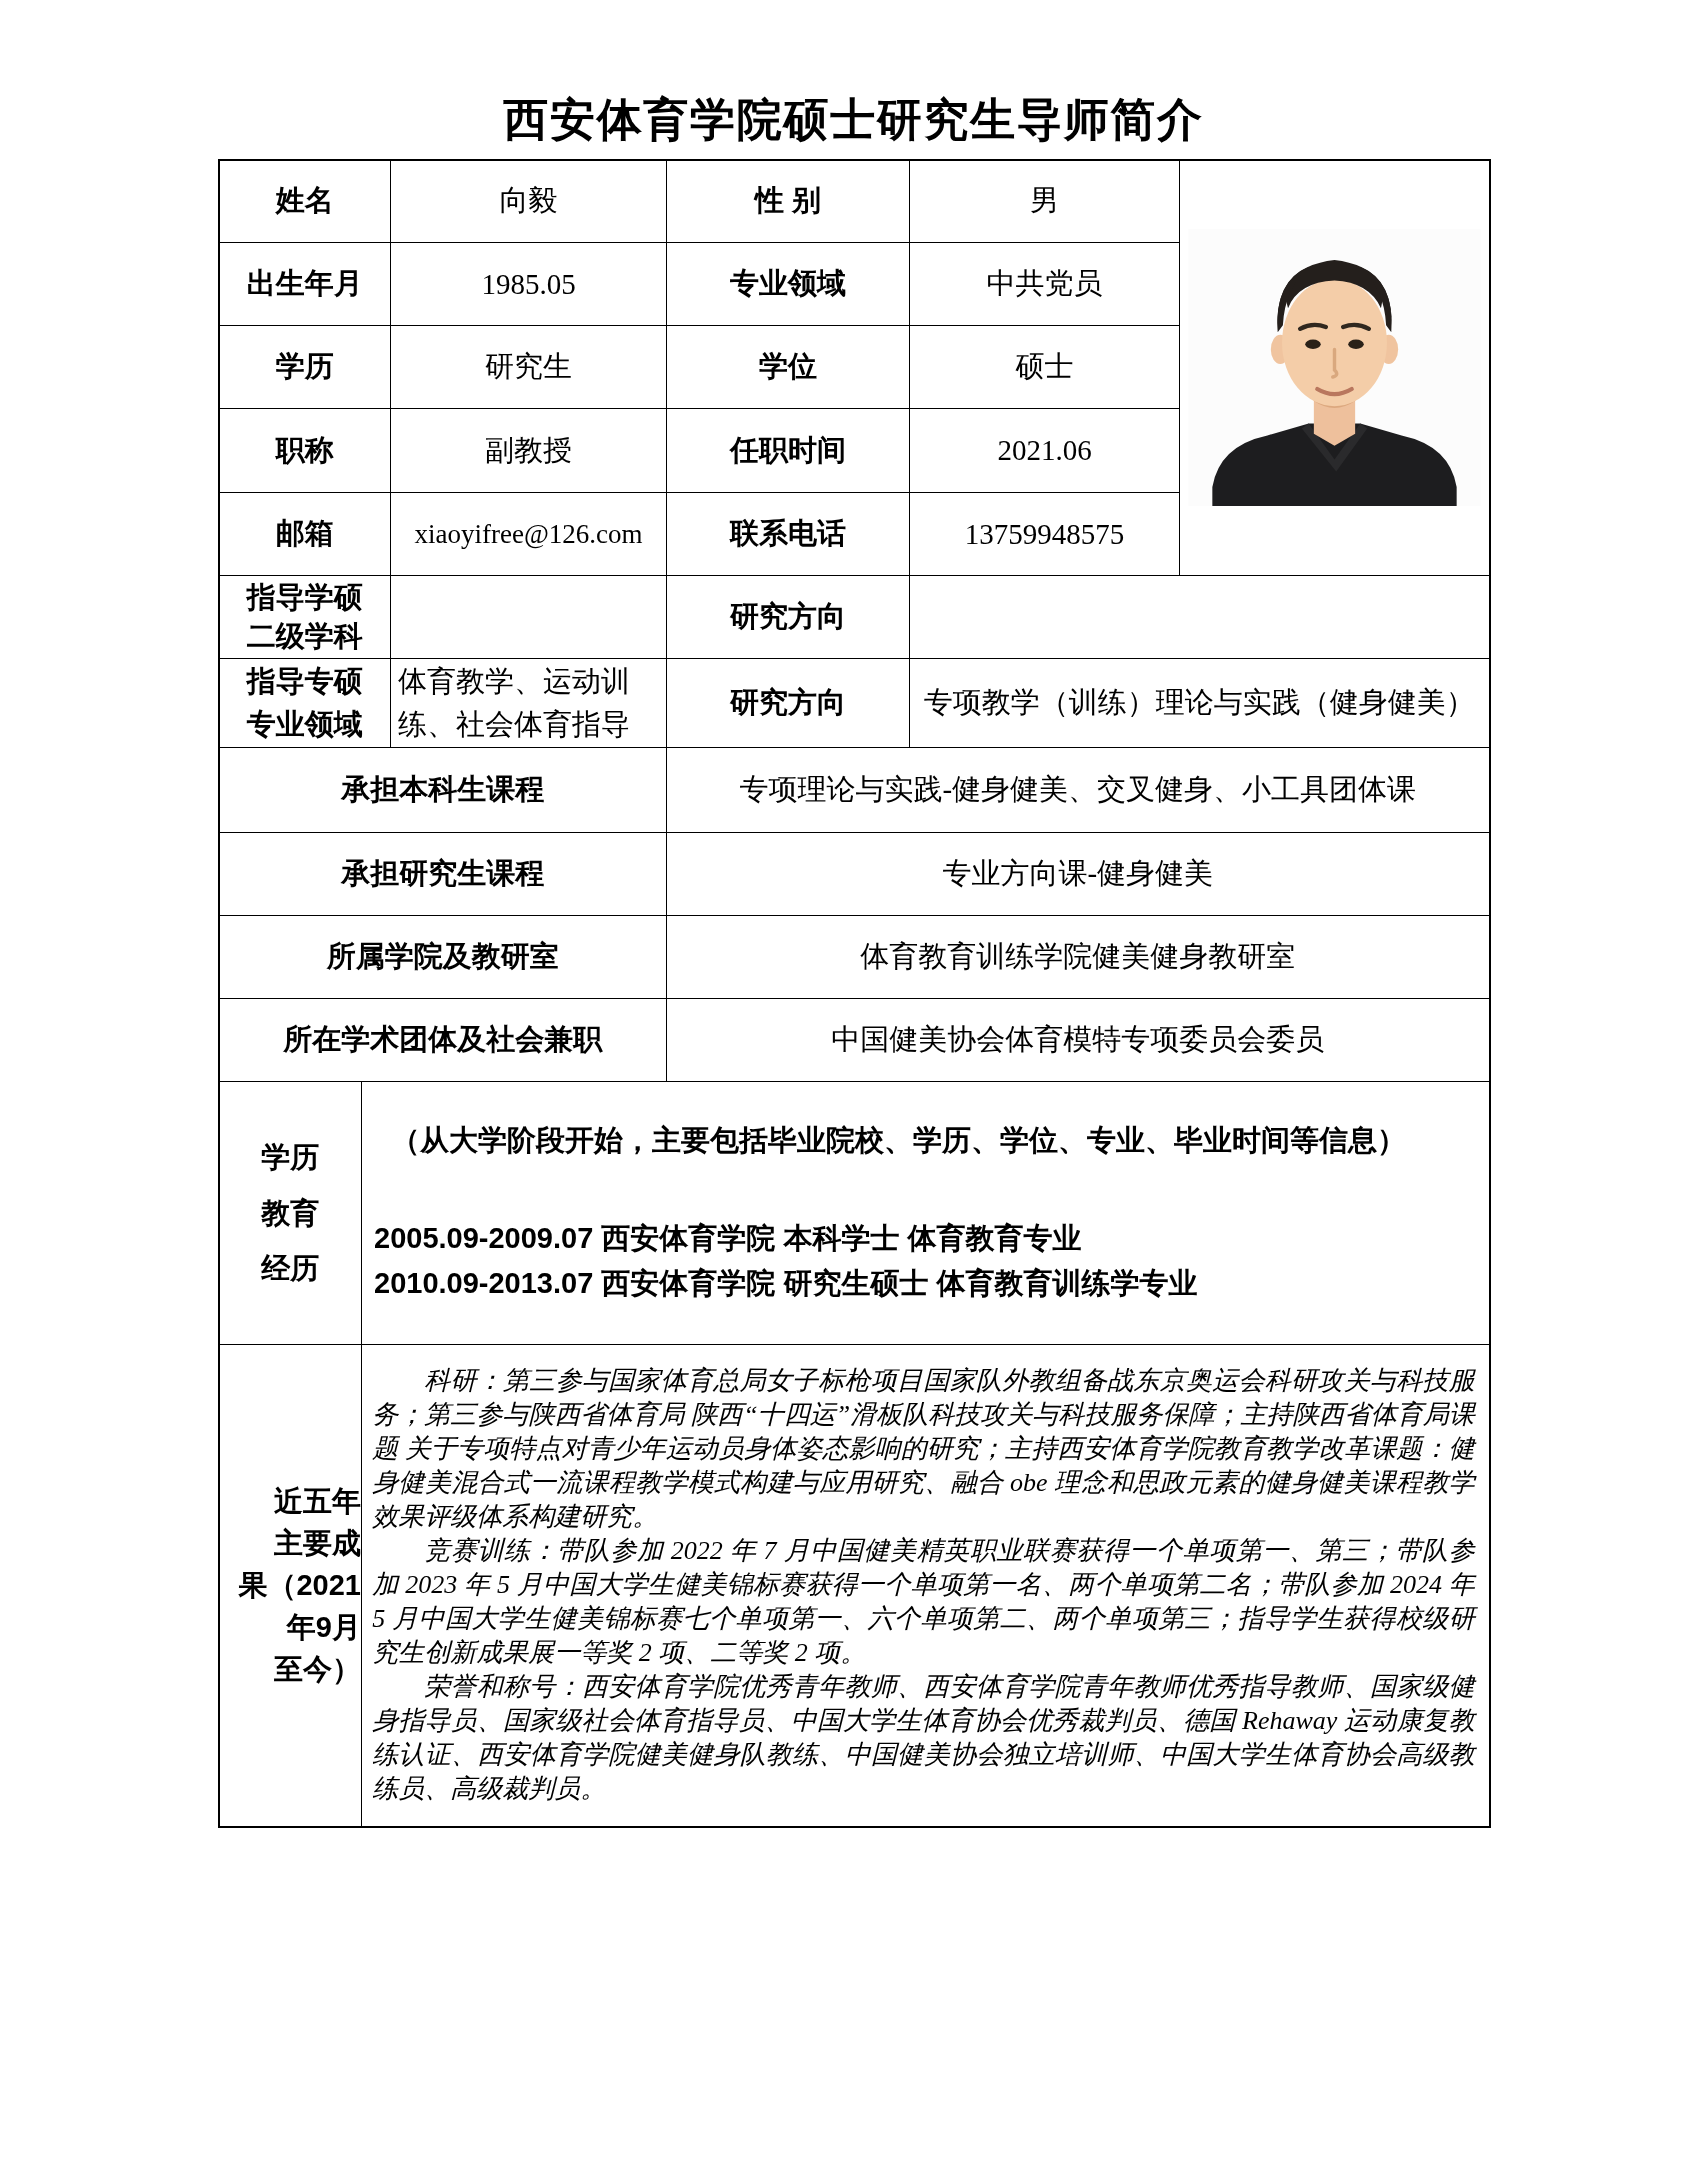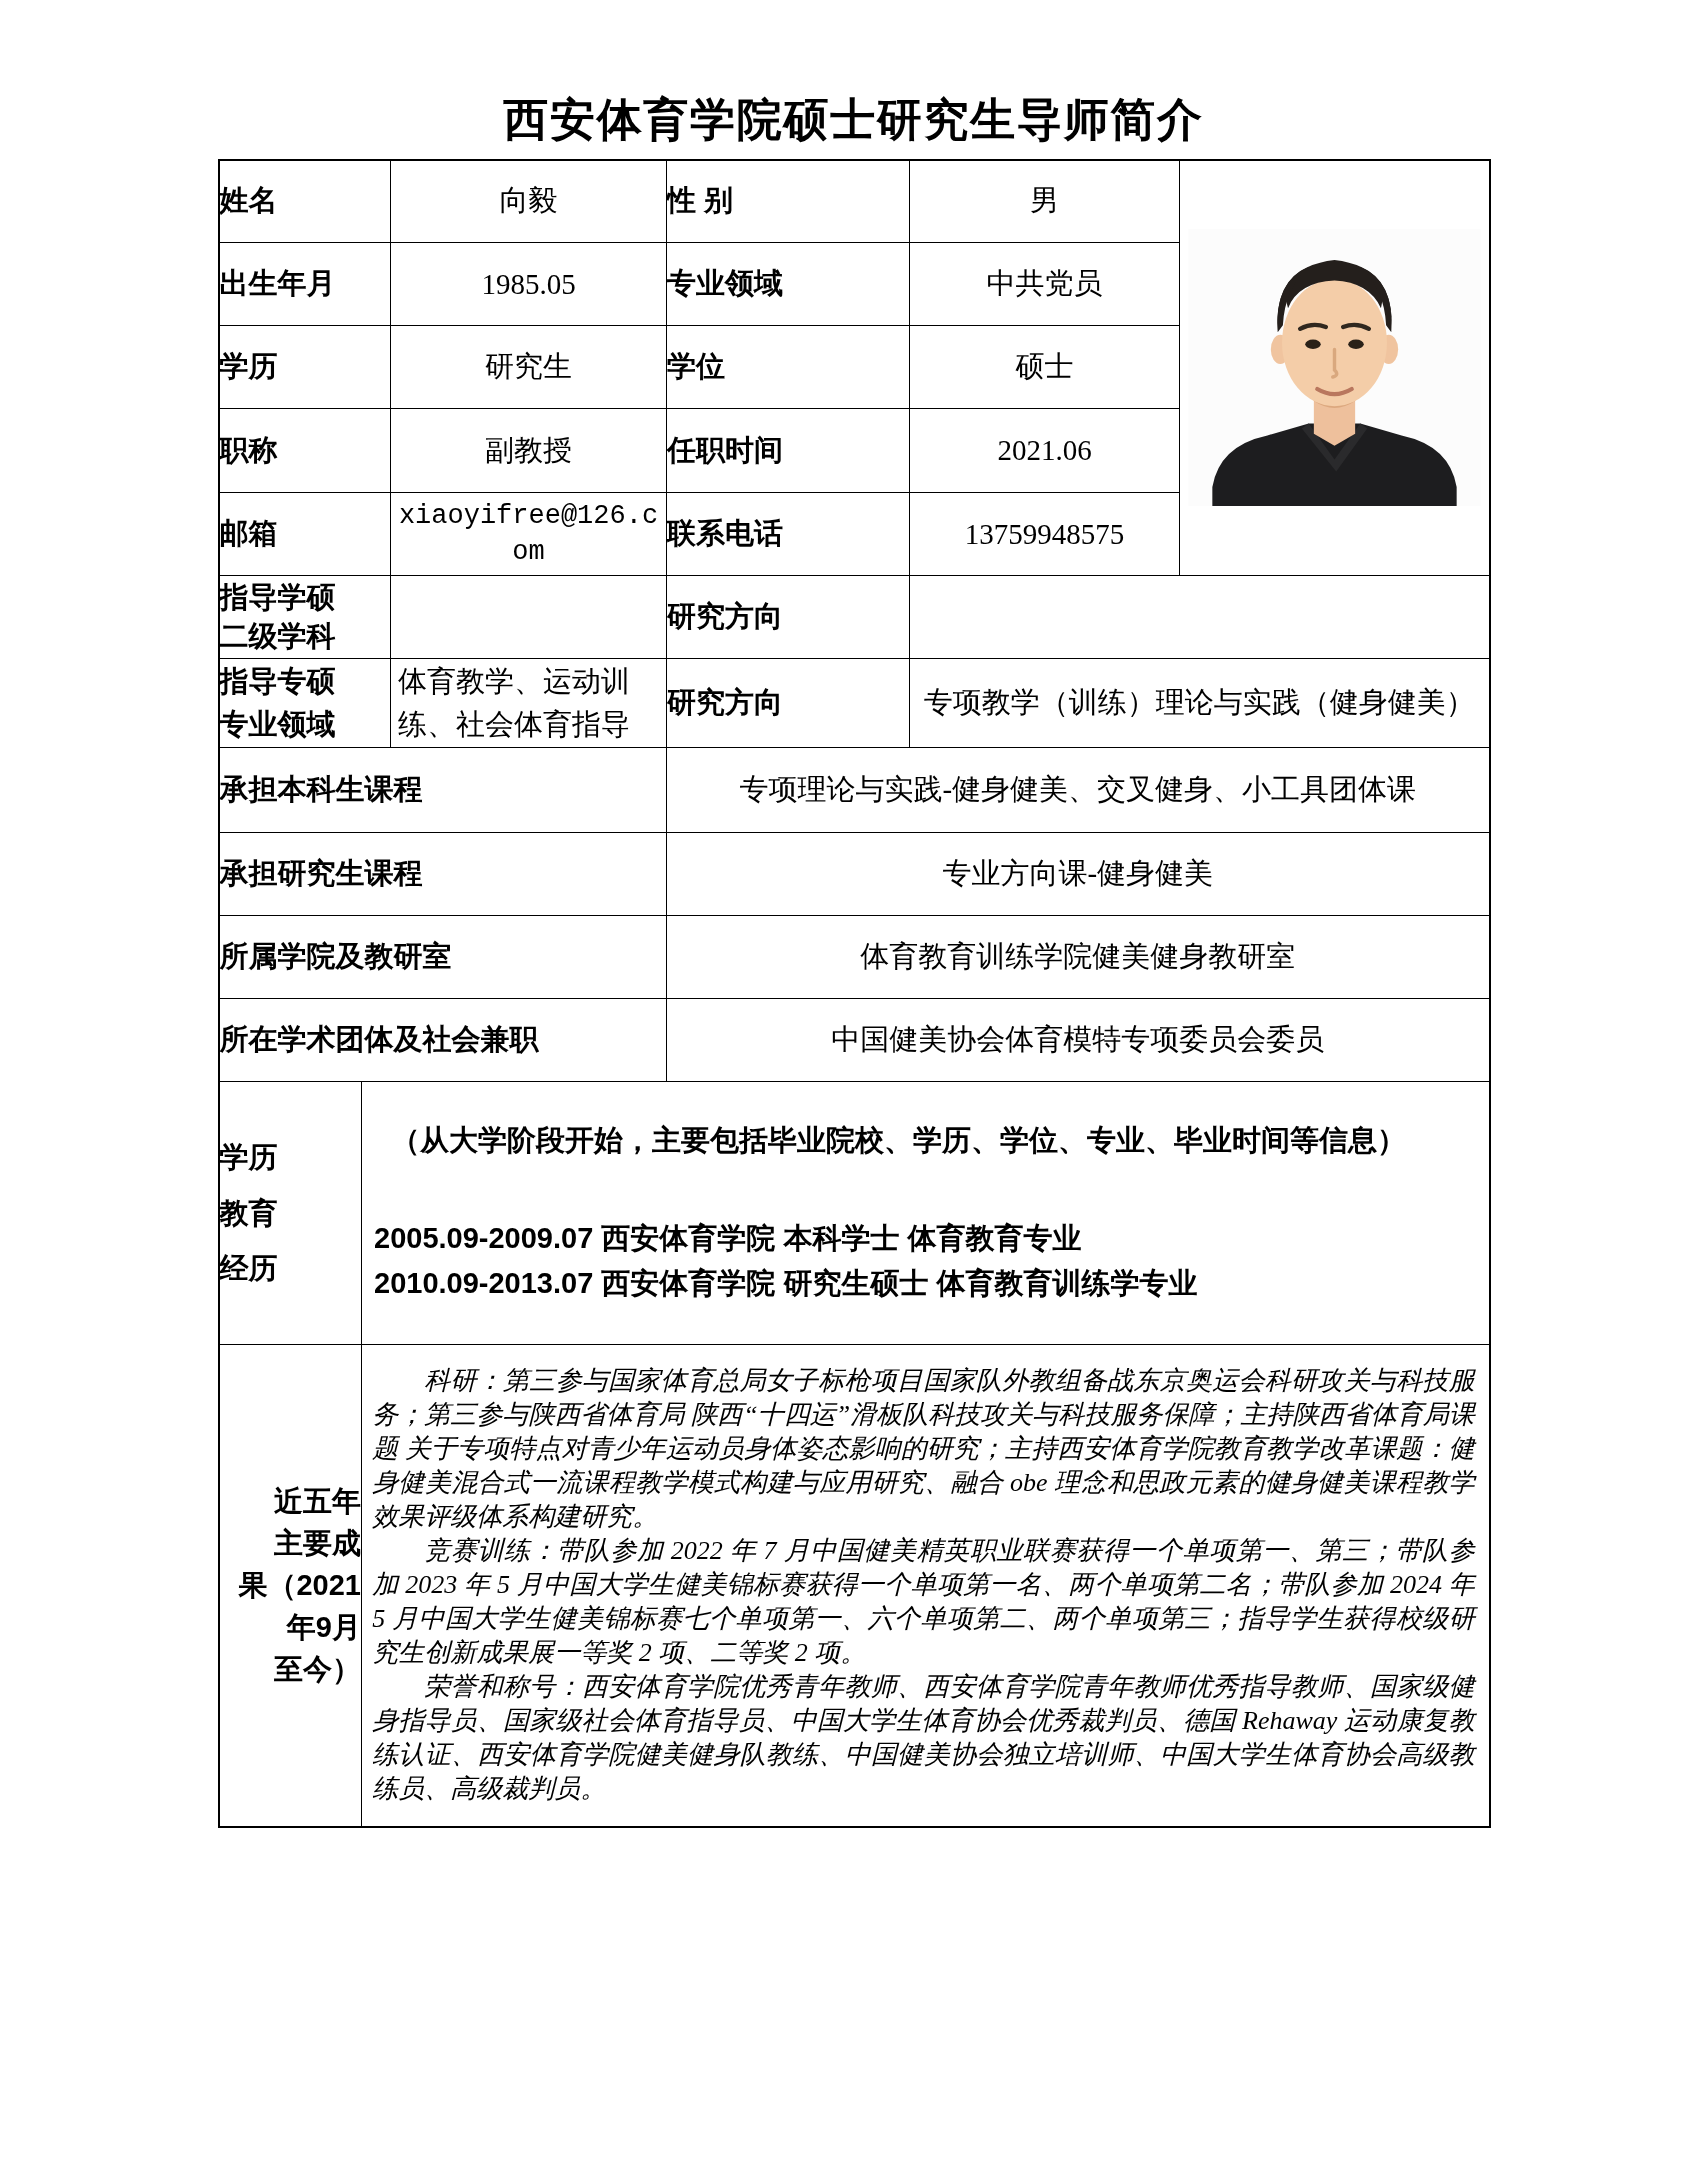--- a/index.html
+++ b/index.html
@@ -42,29 +42,30 @@
     border: 1.7px solid #000;
     vertical-align: middle;
     overflow: hidden;
   }
 
   
   .lbl {
     font-family: "Liberation Sans", "DejaVu Sans", sans-serif;
     font-weight: bold;
     font-size: 29px;
+    text-align: center;
   }
   .val {
     font-family: "Liberation Serif", "DejaVu Serif", serif;
     font-size: 29px;
     text-align: center;
   }
   .val-left { text-align: left; padding: 0 6.9px; }
   .mono {
-    font-family: Liberation Mono, monospace;
+    font-family: Liberation Serif, serif;
     font-size: 27px;
     text-align: center;
     word-break: break-all;
     line-height: 1.35;
     padding: 0 3.4px;
   }
   .pre { white-space: pre-line; }
   .lh-2line { line-height: 1.35; }
   .lh-wide { line-height: 1.5; }
   .edu-label { line-height: 1.9; }

